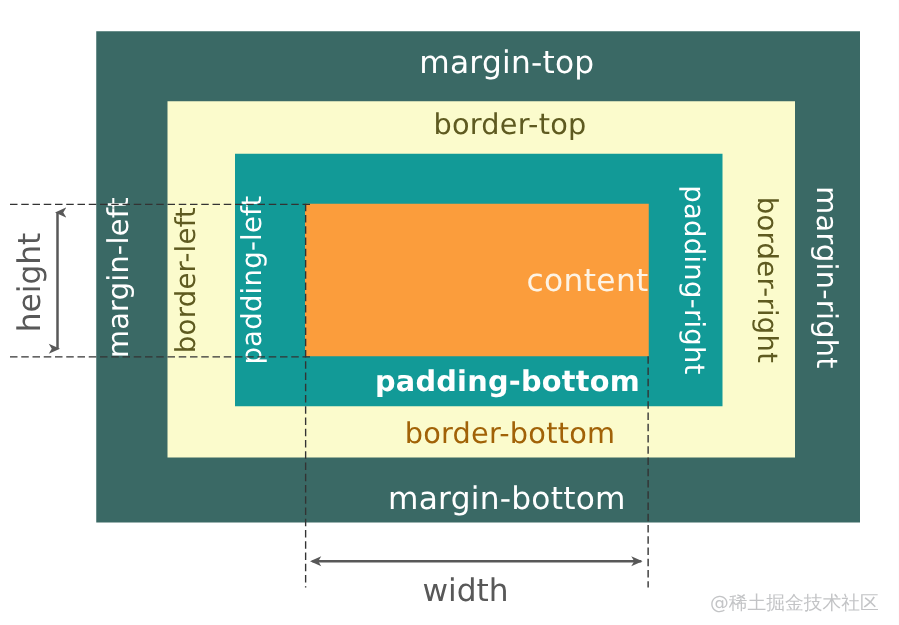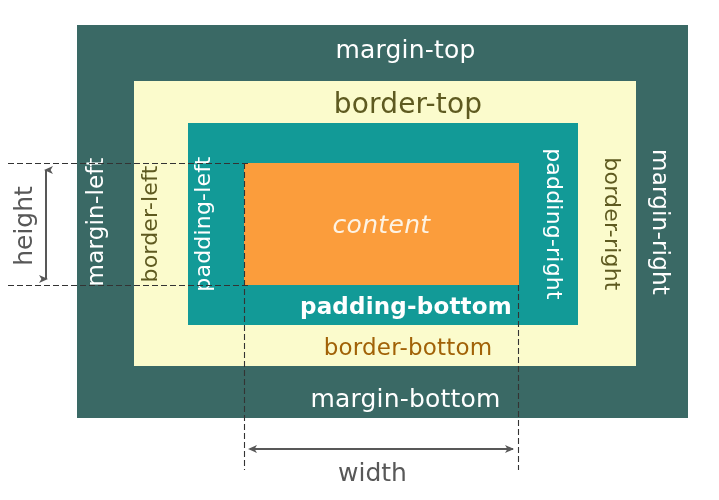--- a/index.html
+++ b/index.html
@@ -38,38 +38,37 @@
   }
   #padding-box {
     left: 188px; top: 123px;
     width: 390px; height: 202px;
   }
   #content-box {
     left: 244px; top: 163px;
     width: 275px; height: 122px;
     display: flex;
     align-items: center;
-    justify-content: center;
-    font-style: italic;
+    justify-content: flex-end;
   }
 
   
   .h-label {
     position: absolute;
     left: 0;
     width: 100%;
     text-align: center;
     white-space: nowrap;
     letter-spacing: 0.2px;
     margin-left: 23px;
   }
 
   .lbl-margin-top    { top: 10px;  font-size: 25px; color: #ffffff; }
   .lbl-margin-bottom { bottom: 5px; font-size: 25px; color: #ffffff; }
-  .lbl-border-top    { top: 6px;   font-size: 28px; color: #5e5a20; }
+  .lbl-border-top    { top: 6px;   font-size: 23px; color: #5e5a20; }
   .lbl-border-bottom { bottom: 6px; font-size: 23px; color: #a16207; }
   .lbl-padding-top    { top: 6px;   font-size: 23px; color: #ffffff; }
   .lbl-padding-bottom { bottom: 6px; font-size: 23px; color: #ffffff; font-weight: bold; }
 
   
   .v-label {
     position: absolute;
     top: 50%;
     white-space: nowrap;
     transform-origin: center center;
@@ -194,14 +193,15 @@
 
     <line x1="46" y1="170" x2="46" y2="279" stroke="#585858" stroke-width="2" marker-start="url(#arrow-down)" marker-end="url(#arrow-up)"></line>
 
     <line x1="250" y1="449" x2="513" y2="449" stroke="#585858" stroke-width="2" marker-start="url(#arrow-left)" marker-end="url(#arrow-right)"></line>
   </svg>
 
   <div class="dim-text" id="height-label">height</div>
 
   <div class="dim-text" id="width-label">width</div>
 
+  <div id="watermark">@稀土掘金技术社区</div>
 
 </div>
 
 </body></html>

